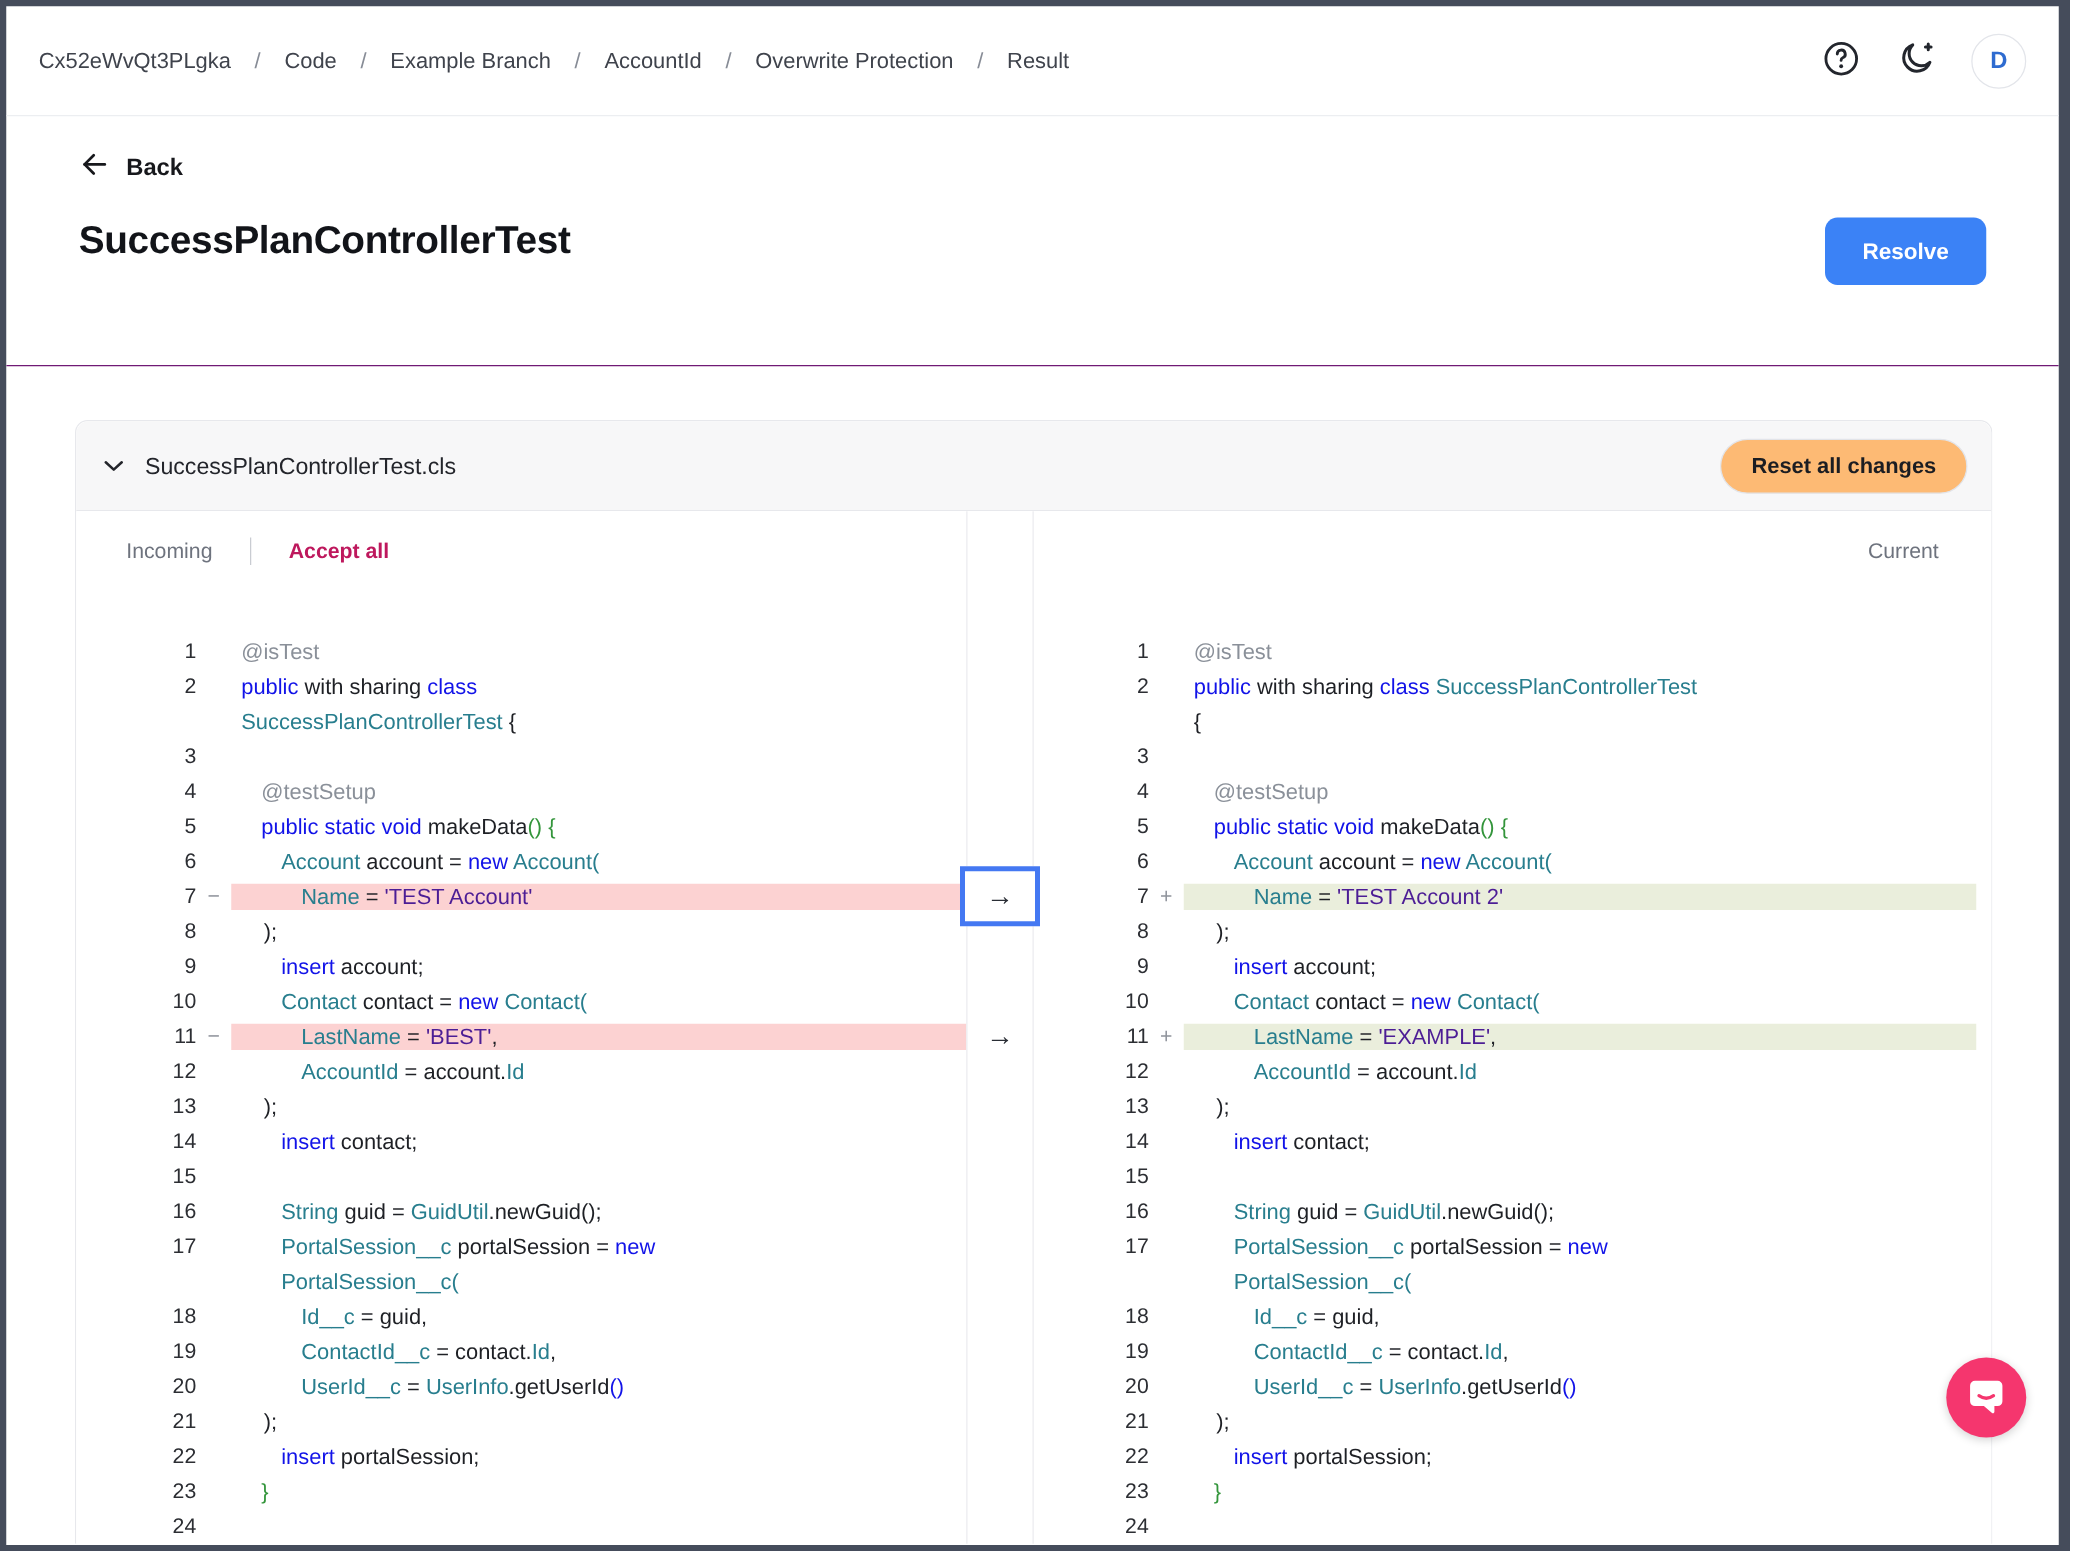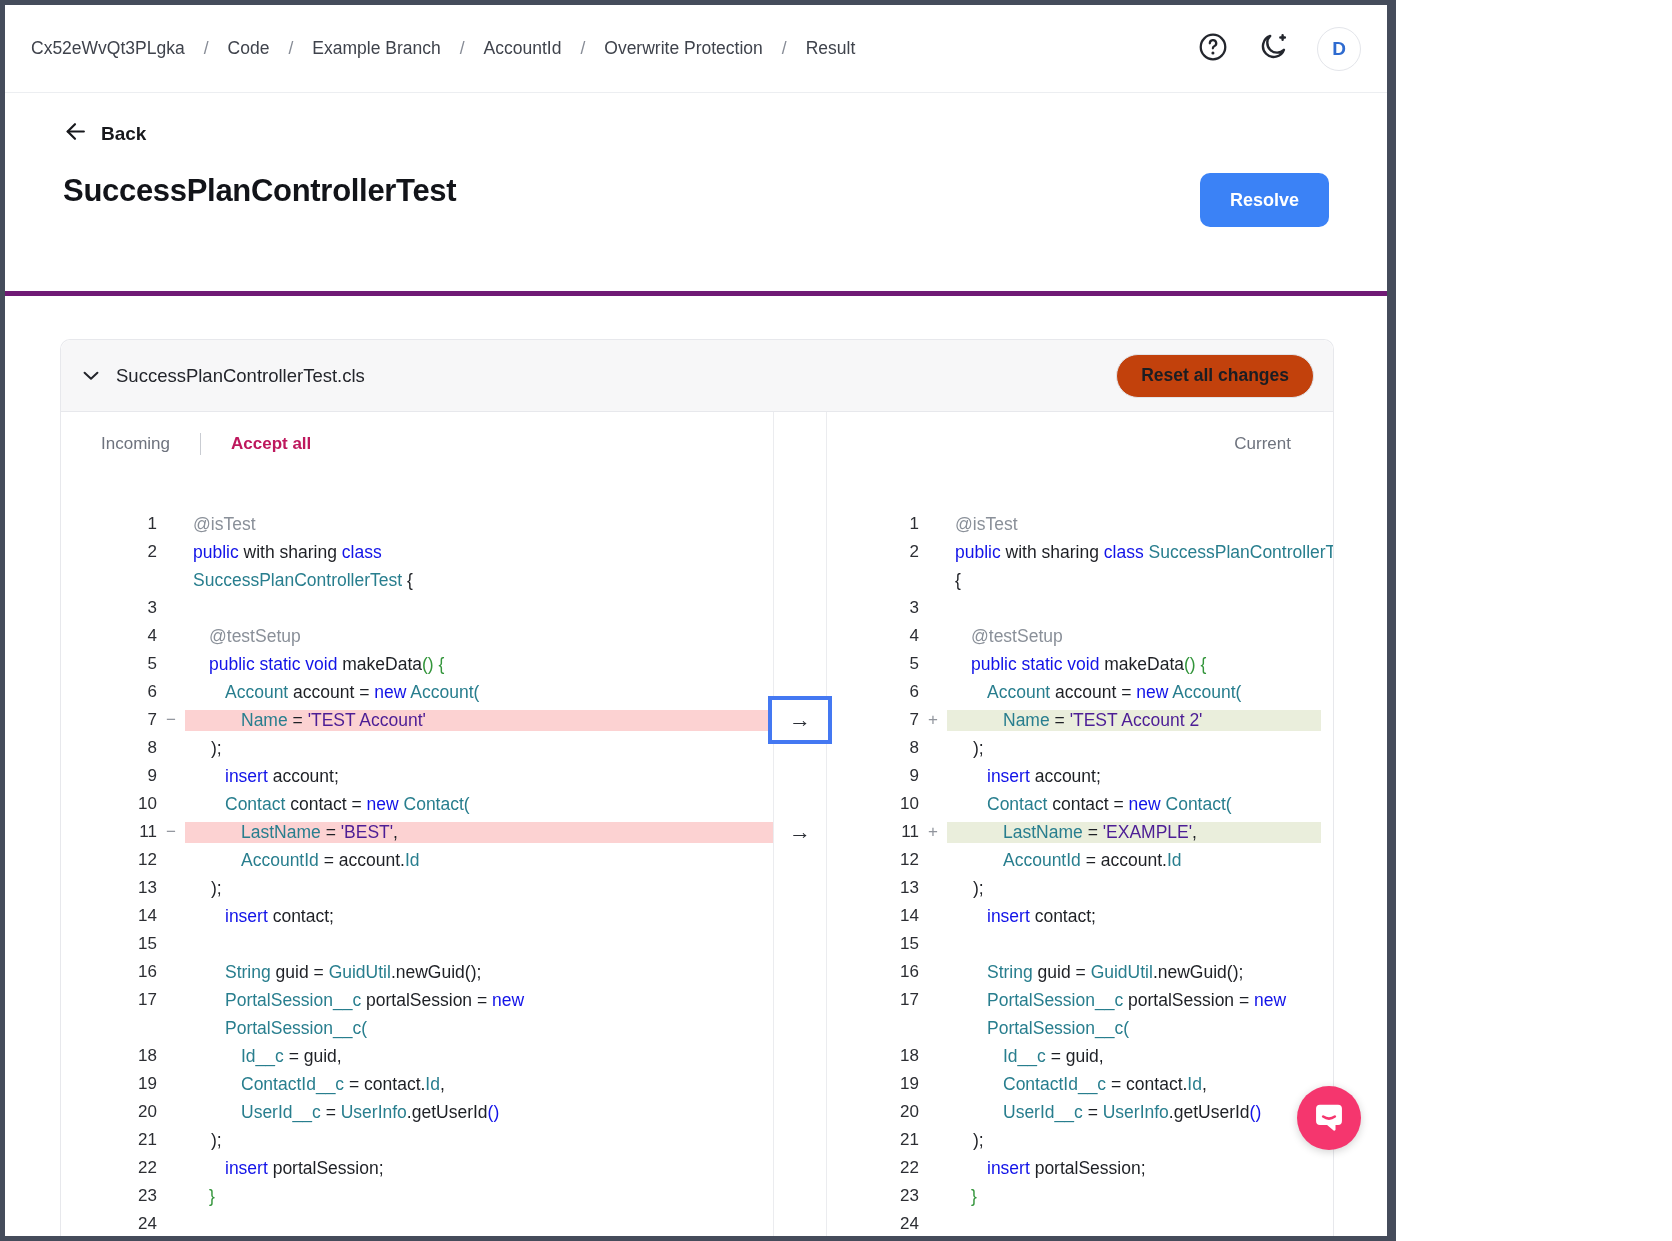--- a/index.html
+++ b/index.html
@@ -1,44 +1,44 @@
 <!DOCTYPE html>
 <html><head>
 <meta charset="utf-8">
 <style>
   * { box-sizing: border-box; }
   html, body { margin:0; padding:0; width:1672px; height:1241px; }
   body { font-family:"Liberation Sans", sans-serif; background:#fff; color:#1e2025; }
-  .frame { position:absolute; top:0; left:0; width:1396px; height:1241px;
+  .frame { position:absolute; top:0; left:0; width:1656px; height:1241px;
            border:5px solid #454c5b; border-right-width:9px; overflow:hidden; background:#fff; }
 
   
   .topbar { height:88px; display:flex; align-items:center; padding:0 26px; border-bottom:1px solid #eceef1; }
   .crumbs { display:flex; align-items:center; font-size:17.5px; font-weight:500; color:#3f434c; }
   .crumb { cursor:default; }
   .crumb-sep { margin:0 19px; color:#878c96; font-weight:400; }
   .topbar-right { margin-left:auto; display:flex; align-items:center; gap:28px; }
   .icon-btn { display:flex; align-items:center; justify-content:center; background:none; border:none; padding:0; cursor:pointer; }
   .avatar { width:44px; height:44px; border-radius:50%; border:1px solid #e3e5ea; background:#fff;
             display:flex; align-items:center; justify-content:center; color:#2e6bd0; font-weight:700; font-size:19px; }
 
   
-  .header-block { padding:26px 58px 0; border-bottom:5px solid #701a75; }
+  .header-block { padding:26px 58px 0; border-bottom:1px solid #701a75; }
   .back { display:inline-flex; align-items:center; gap:13px; font-size:19px; font-weight:600; color:#17181c; cursor:pointer; }
   .title-row { display:flex; align-items:flex-start; margin-top:24px; padding-bottom:64px; }
   h1 { margin:0; font-size:31px; font-weight:700; color:#121419; letter-spacing:-0.3px; }
   .resolve-btn { margin-left:auto; background:#3b82f6; color:#fff; border:none; border-radius:10px;
                  padding:0 30px; height:54px; font-size:18px; font-weight:600; font-family:inherit; cursor:pointer; }
 
   
   .card { margin:43px 53px 0 55px; border:1px solid #e7e8ec; border-bottom:none; border-radius:10px 10px 0 0; }
   .card-header { height:72px; display:flex; align-items:center; gap:14px; padding:0 19px;
                  background:#f7f7f8; border-bottom:1px solid #e7e8ec; border-radius:10px 10px 0 0; }
   .filename { font-size:18.5px; color:#23252b; }
-  .reset-btn { margin-left:auto; background:#c2410c; border:1px solid #e2e4e9; border-radius:22px;
+  .reset-btn { margin-left:auto; background:#fdba74; border:1px solid #e2e4e9; border-radius:22px;
                padding:0 24px; height:44px; font-size:17.5px; font-weight:600; font-family:inherit; color:#1b1d22; cursor:pointer; }
 
   
   .diff-body { display:flex; background:#fff; }
   .pane.left { width:712px; flex:none; }
   .pane.right { flex:1; min-width:0; }
   .gutter { width:54px; flex:none; border-left:1px solid #ebecef; border-right:1px solid #ebecef; position:relative; }
   .pane-label { height:64px; display:flex; align-items:center; font-size:17px; color:#6e737e; }
   .pane.left  .pane-label { padding-left:40px; gap:30px; }
   .pane.right .pane-label { justify-content:flex-end; padding-right:42px; }

